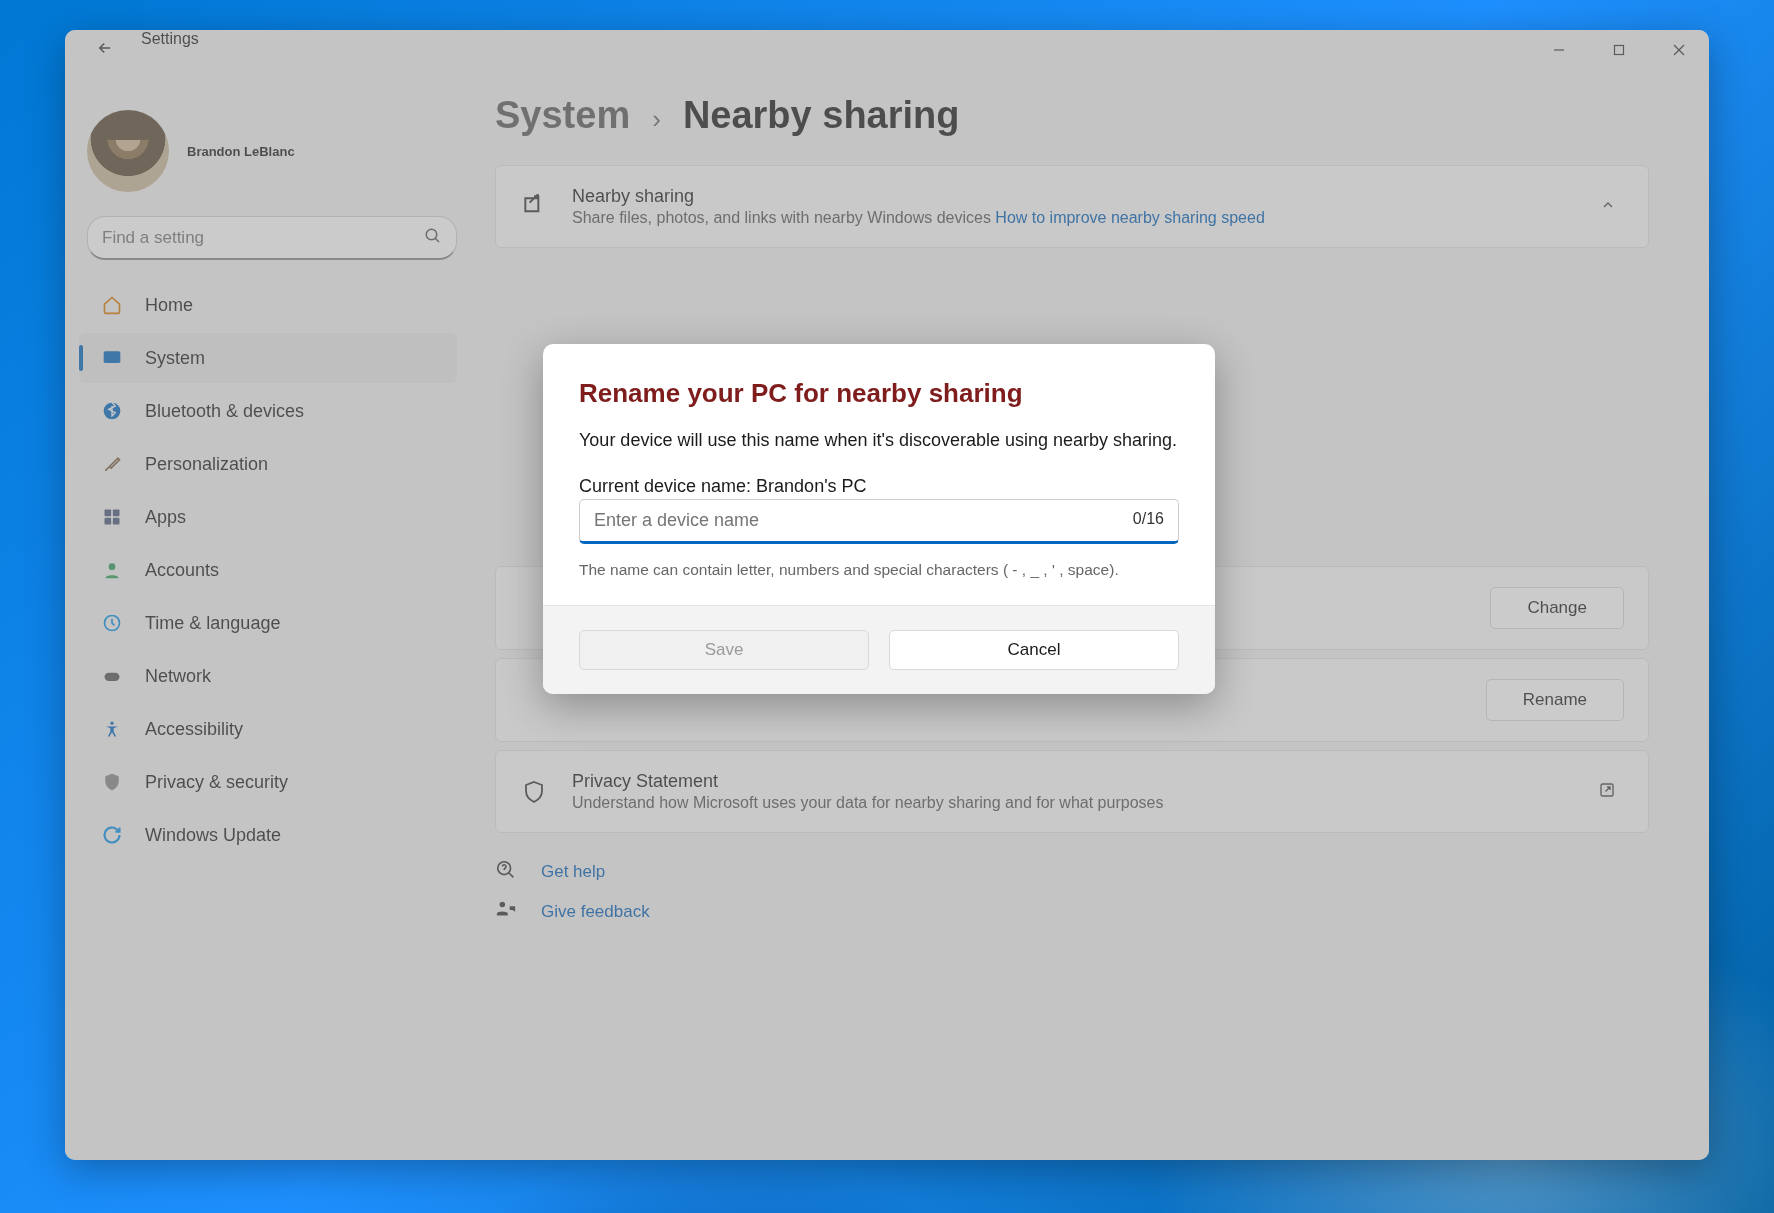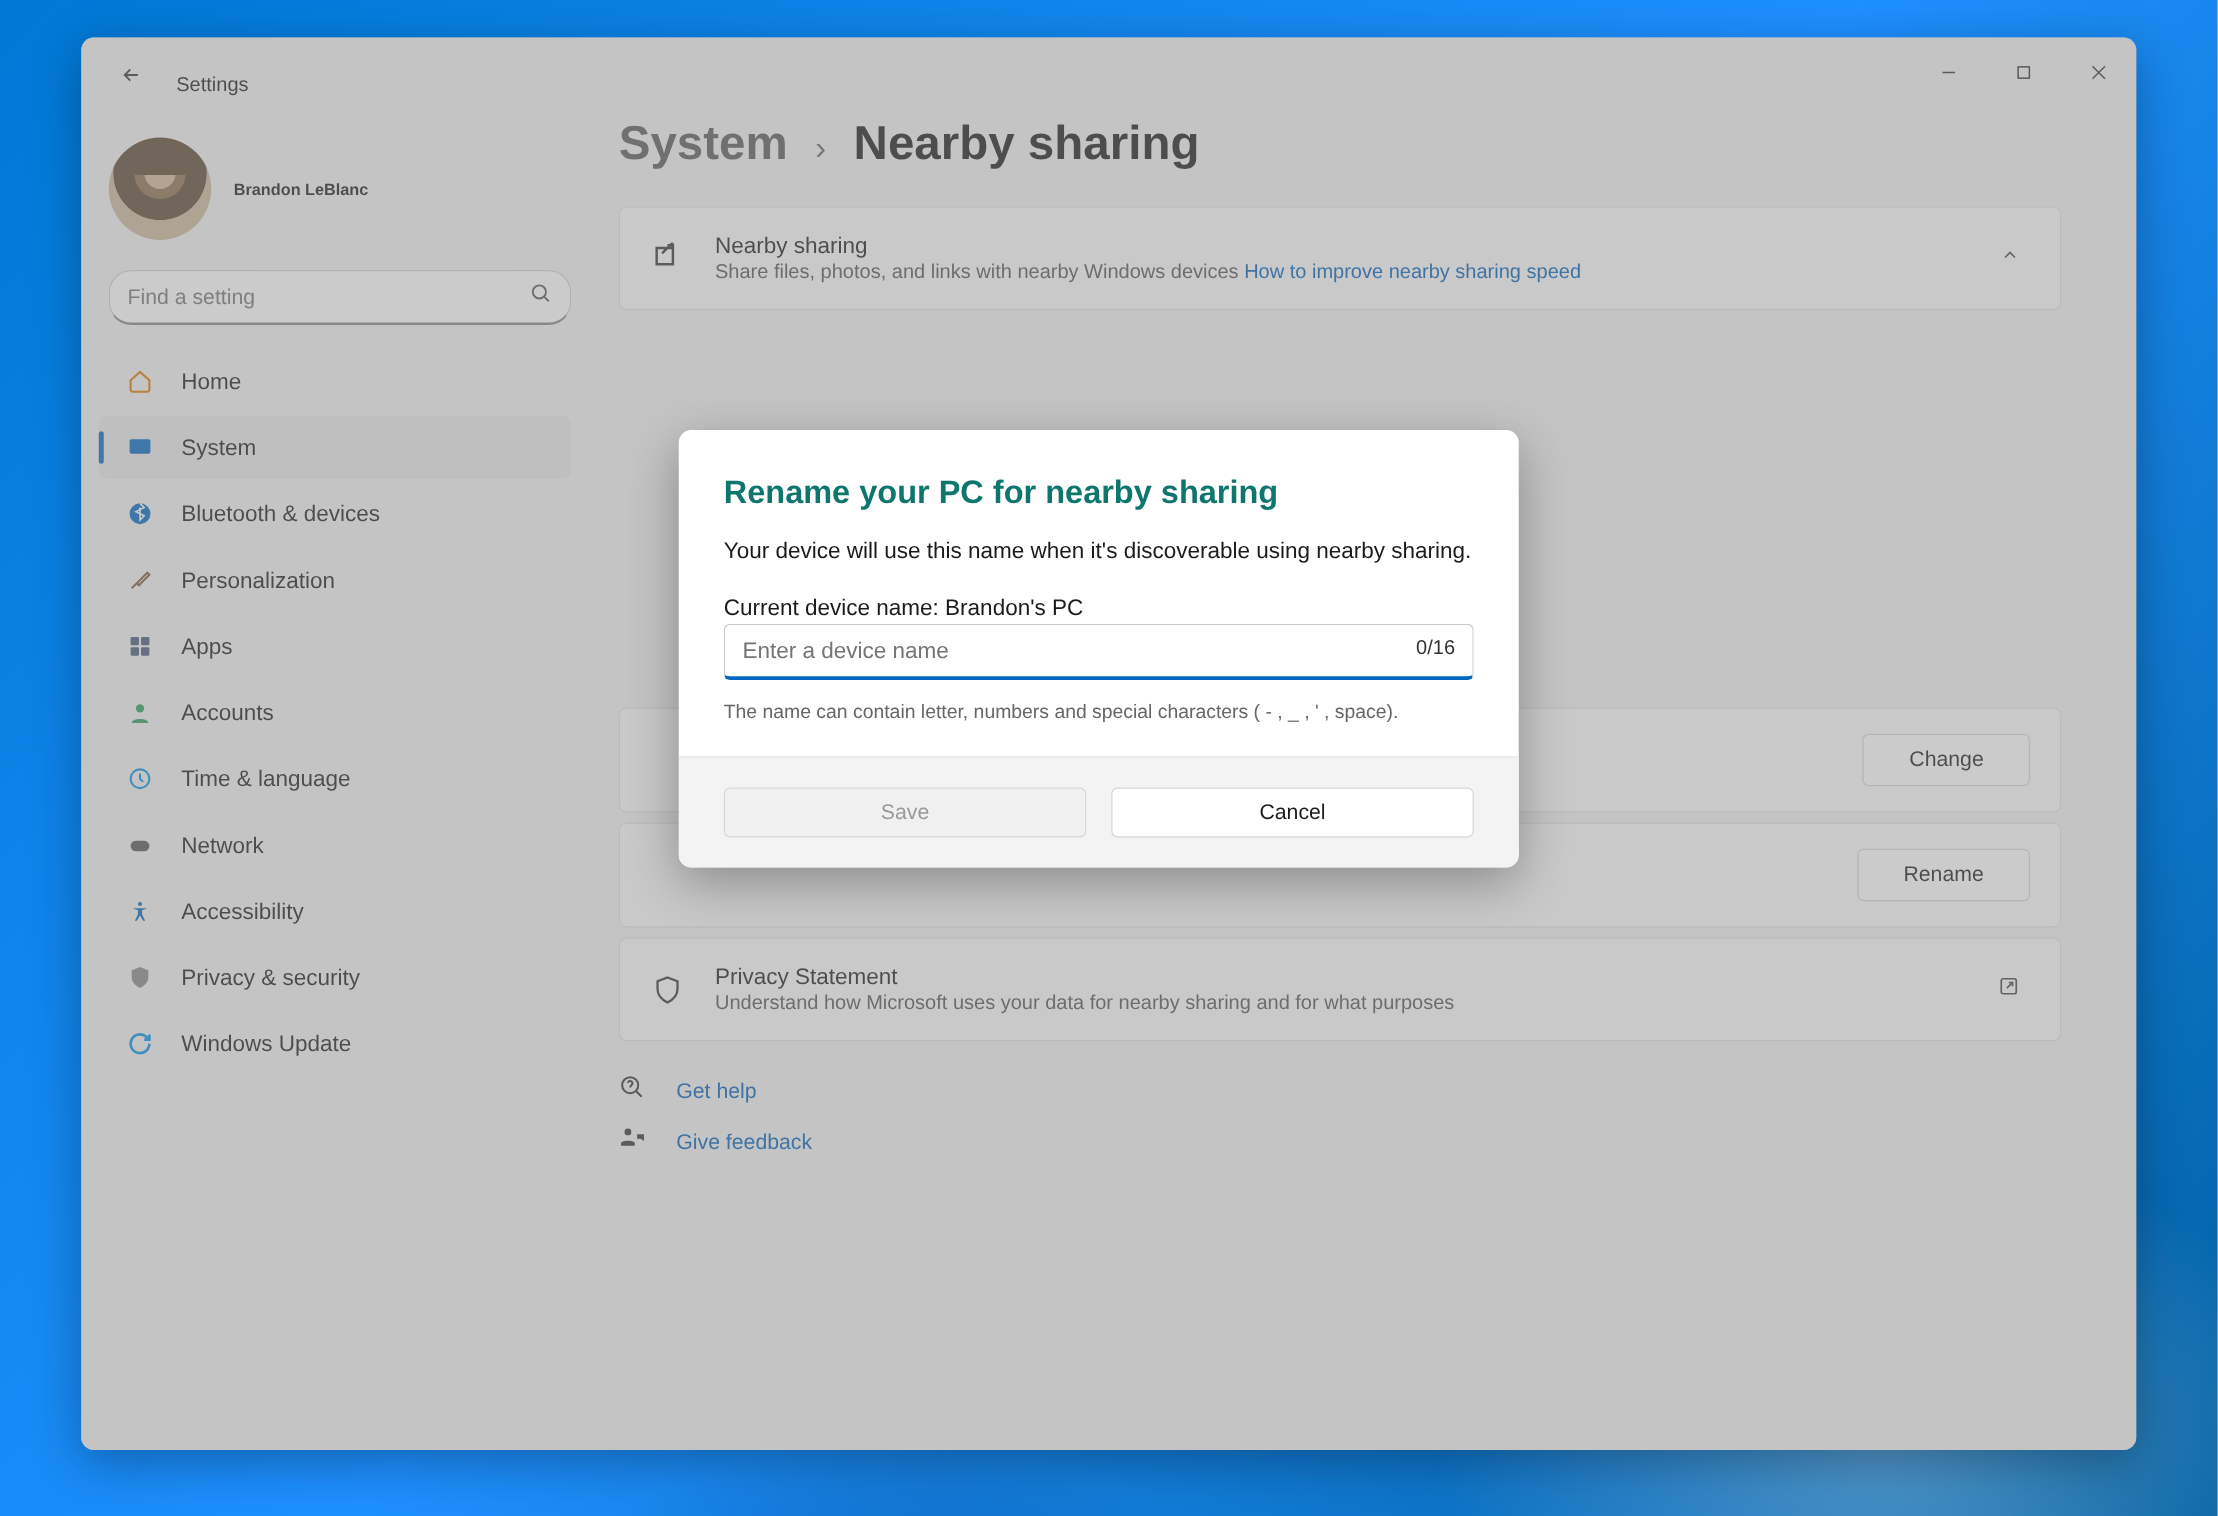--- a/index.html
+++ b/index.html
@@ -29,21 +29,21 @@
   height: 1130px;
   background: #f3f3f3;
   border-radius: 10px;
   box-shadow: 0 10px 40px rgba(0,0,0,0.3);
   display: flex;
   flex-direction: column;
 }
 .titlebar {
   height: 48px;
   display: flex;
-  align-items: flex-end;
+  align-items: flex-start;
   padding-left: 22px;
 }
 .back-btn {
   width: 36px; height: 36px;
   display: flex; align-items: center; justify-content: center;
   color: #333;
   font-size: 18px;
 }
 .title-text { font-size: 16px; color: #1b1b1b; margin-left: 18px; }
 .winbtns { margin-left: auto; display: flex; }
@@ -153,21 +153,21 @@
 .dialog {
   position:absolute;
   left: 478px; top: 314px;
   width: 672px;
   background:#fff;
   border-radius:10px;
   box-shadow: 0 12px 40px rgba(0,0,0,0.3);
   overflow:hidden;
 }
 .dialog-body { padding: 34px 36px 24px 36px; }
-.dialog h2 { font-size: 26px; font-weight:600; color:#0f766e; margin-bottom:18px; }
+.dialog h2 { font-size: 26px; font-weight:600; color:#7f1d1d; margin-bottom:18px; }
 .dialog-desc { font-size:18px; color:#1b1b1b; line-height:1.5; margin-bottom:22px; }
 .dialog-label { font-size:18px; color:#1b1b1b; margin-bottom:2px; }
 .dialog-input-wrap {
   border:1px solid #ccc;
   border-bottom:3px solid #0067c0;
   border-radius:5px;
   padding: 10px 14px;
   display:flex; align-items:flex-start;
   margin-bottom:14px;
 }

